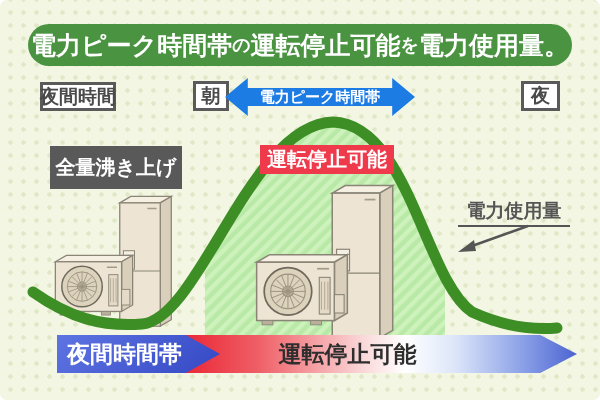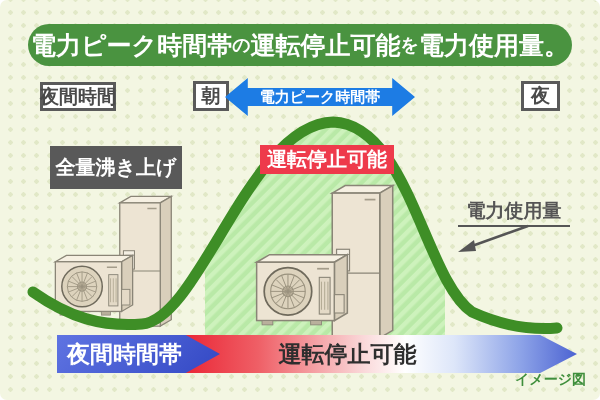--- a/index.html
+++ b/index.html
@@ -165,14 +165,13 @@
 
   <div class="abs" id="usage-label">電力使用量</div>
 
   <div class="abs band" id="band-day">
     <span>運転停止可能</span>
   </div>
   <div class="abs band" id="band-night">
     <span>夜間時間帯</span>
   </div>
 
-  <div class="abs" id="note">イメージ図</div>
 </div>
 
 </body></html>

